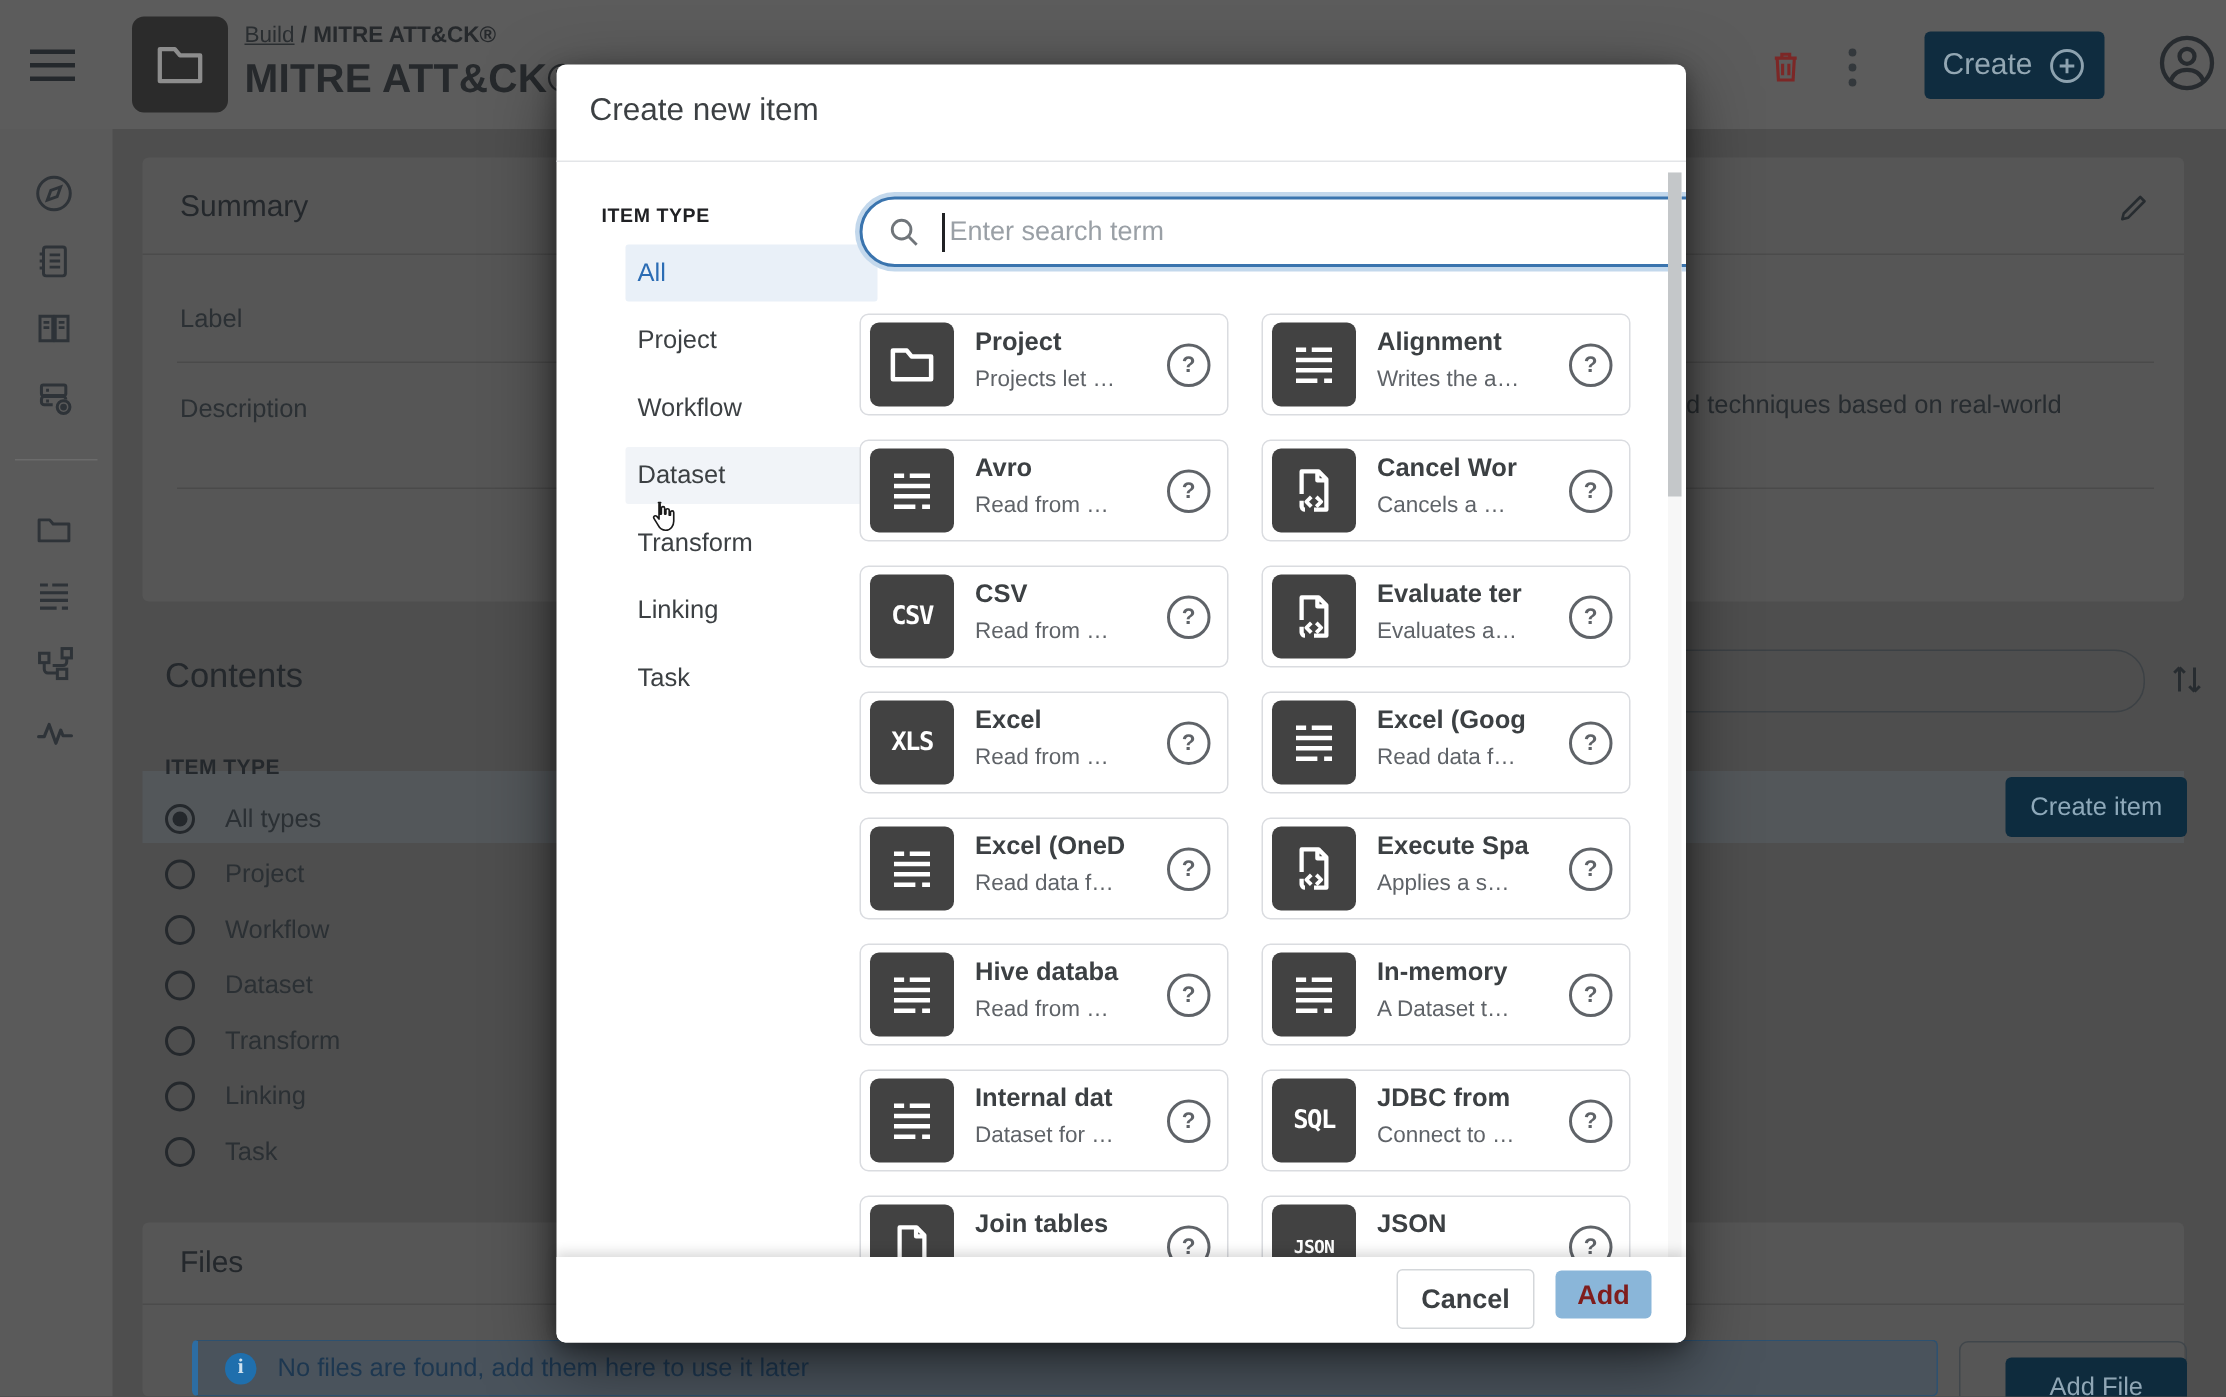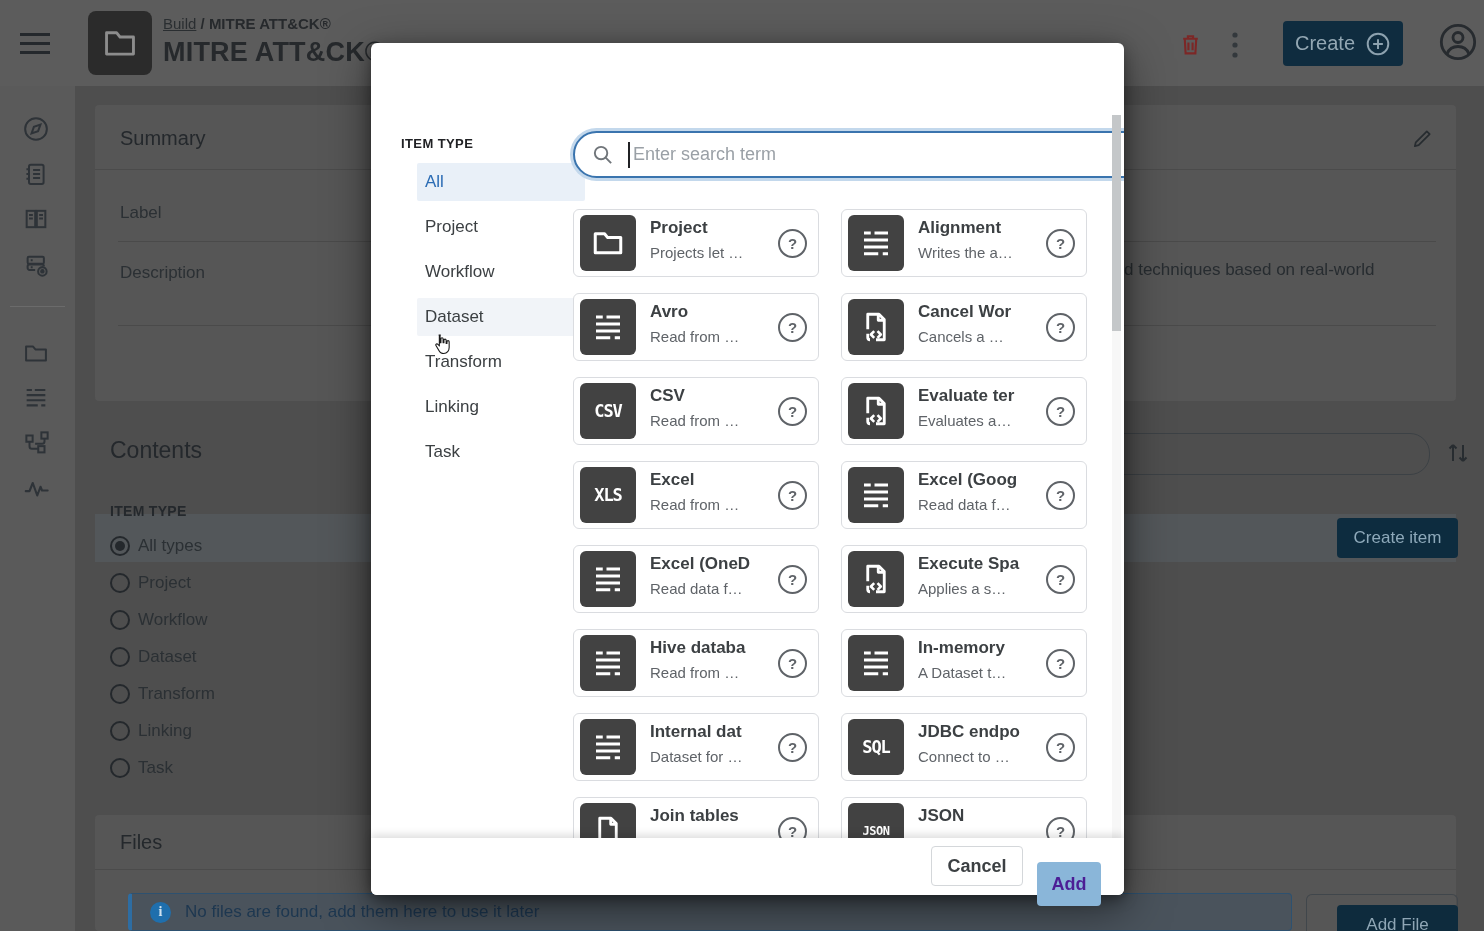--- a/index.html
+++ b/index.html
@@ -21,21 +21,21 @@
   .summary-card{left:95px;top:105px;width:1361px;height:296px;}
   .sec-title{font-size:20px;color:#24282c;}
   .hline{height:1px;background:#4b4b4b;}
   .field-label{font-size:17px;color:#2b3034;}
   .desc-tail{font-size:17px;color:#272c30;white-space:nowrap;overflow:hidden;}
   .contents-title{left:110px;top:437px;font-size:23px;color:#24282c;}
   .bg-search{left:700px;top:433px;width:728px;height:40px;border:1px solid #3c4145;border-radius:20px;}
   .band{left:95px;top:514px;width:1361px;height:48px;background:#53575a;}
   .create-item-btn{left:1337px;top:518px;width:121px;height:40px;background:#0d2c3f;border-radius:4px;color:#8ea9ba;font-size:17px;display:flex;align-items:center;justify-content:center;}
   .itemtype-label{left:110px;top:503px;font-size:14px;font-weight:700;color:#24282c;letter-spacing:.3px;}
-  .radio-row{left:110px;height:28px;display:flex;align-items:center;gap:8px;}
+  .radio-row{left:110px;height:28px;display:flex;align-items:center;gap:20px;}
   .radio{width:20px;height:20px;border:2px solid #24282c;border-radius:50%;box-sizing:border-box;position:relative;flex:none;}
   .radio.on:after{content:"";position:absolute;left:3px;top:3px;width:10px;height:10px;border-radius:50%;background:#24282c;}
   .radio-label{font-size:17px;color:#2b3034;}
   .files-card{left:95px;top:815px;width:1361px;height:116px;}
   .banner{left:128px;top:893px;width:1164px;height:38px;background:#4a535c;border:1px solid #2d5170;border-left:4px solid #2d6da3;border-radius:4px;box-sizing:border-box;display:flex;align-items:center;gap:14px;padding-left:18px;}
   .info-dot{width:21px;height:21px;border-radius:50%;background:#1f6fad;color:#cfe2ef;font-size:14px;font-weight:700;display:flex;align-items:center;justify-content:center;font-family:"Liberation Serif",serif;flex:none;}
   .banner-text{font-size:17px;color:#1d3750;}
   .addfile-box{left:1306px;top:894px;width:152px;height:37px;border:1px solid #40464b;border-radius:6px 6px 0 0;border-bottom:none;box-sizing:border-box;}
   .addfile-btn{left:1337px;top:905px;width:121px;height:40px;background:#0e2b3d;border-radius:4px;color:#8fa6b5;font-size:17px;display:flex;align-items:center;justify-content:center;}
   
@@ -56,21 +56,21 @@
   .tile{position:absolute;left:6px;top:5px;width:56px;height:56px;background:#424242;border-radius:6px;display:flex;align-items:center;justify-content:center;}
   .tile-text{color:#fff;font-family:"DejaVu Sans Mono",monospace;font-weight:700;font-size:17px;letter-spacing:-1px;}
   .tile-text.small{font-size:12px;letter-spacing:-.5px;}
   .g-title{position:absolute;left:76px;top:8px;width:130px;font-size:17px;font-weight:700;color:#3c4043;white-space:nowrap;overflow:hidden;}
   .g-desc{position:absolute;left:76px;top:34px;width:130px;font-size:15px;color:#5f6368;white-space:nowrap;overflow:hidden;}
   .help{position:absolute;right:11px;top:19px;width:29px;height:29px;border:2px solid #5f6368;border-radius:50%;box-sizing:border-box;color:#5f6368;font-size:15px;font-weight:700;display:flex;align-items:center;justify-content:center;}
   .mscroll{left:741px;top:7px;width:9px;height:723px;background:#f7f7f7;}
   .mthumb{left:0;top:0;width:9px;height:216px;background:#c4c7c9;}
   .modal-footer{left:0;top:795px;width:753px;height:57px;background:#fff;border-radius:0 0 6px 6px;box-shadow:0 -3px 8px rgba(0,0,0,.14);font-weight:bold;}
   .btn-cancel{left:560px;top:8px;width:92px;height:40px;background:#fff;border:1px solid #d4d7da;border-radius:4px;box-sizing:border-box;color:#3c4043;font-size:18px;display:flex;align-items:center;justify-content:center;}
-  .btn-add{left:666px;top:24px;width:64px;height:44px;background:#8ab6d9;border-radius:4px;color:#4c1d95;font-size:18px;display:flex;align-items:center;justify-content:center;}
+  .btn-add{left:666px;top:9px;width:64px;height:32px;background:#8ab6d9;border-radius:4px;color:#7f1d1d;font-size:18px;display:flex;align-items:center;justify-content:center;}
   svg{display:block;}
 </style>
 </head>
 <body>
 
 <div class="stage">
 
   <div class="abs topbar"></div>
   <div class="abs sidebar"></div>
 
@@ -236,20 +236,23 @@
   <div class="abs banner">
     <span class="info-dot">i</span>
     <span class="banner-text">No files are found, add them here to use it later</span>
   </div>
   <div class="abs addfile-box"></div>
   <div class="abs addfile-btn">
       <span>Add File</span>
     </div>
 
   <div class="abs modal">
+    <div class="abs modal-header">
+      <div class="abs modal-title">Create new item</div>
+    </div>
 
     <div class="abs modal-body">
       <div class="abs mt-label">ITEM TYPE</div>
 
       <div class="abs filter selected" style="top:55px;">All</div>
       <div class="abs filter" style="top:100px;">Project</div>
       <div class="abs filter" style="top:145px;">Workflow</div>
       <div class="abs filter hovered" style="top:190px;">Dataset</div>
       <div class="abs filter" style="top:235px;">Transform</div>
       <div class="abs filter" style="top:280px;">Linking</div>
@@ -396,21 +399,21 @@
             </svg>
           </span>
         <div class="g-title">Internal dat</div>
         <div class="g-desc">Dataset for …</div>
         <div class="help">?</div>
       </div>
       <div class="abs gcard c1 r6">
         <span class="tile">
             <span class="tile-text">SQL</span>
           </span>
-        <div class="g-title">JDBC endpo</div>
+        <div class="g-title">JDBC from</div>
         <div class="g-desc">Connect to …</div>
         <div class="help">?</div>
       </div>
 
       <div class="abs gcard c0 r7">
         <span class="tile">
             <svg width="36" height="36" viewBox="0 0 24 24" fill="none" stroke="#fff" stroke-width="1.9" stroke-linejoin="round">
               <path d="M6.5 20.5v-17H14l3.5 3.5v13.5zM13.8 3.8V7.5h3.6"></path>
             </svg>
           </span>

